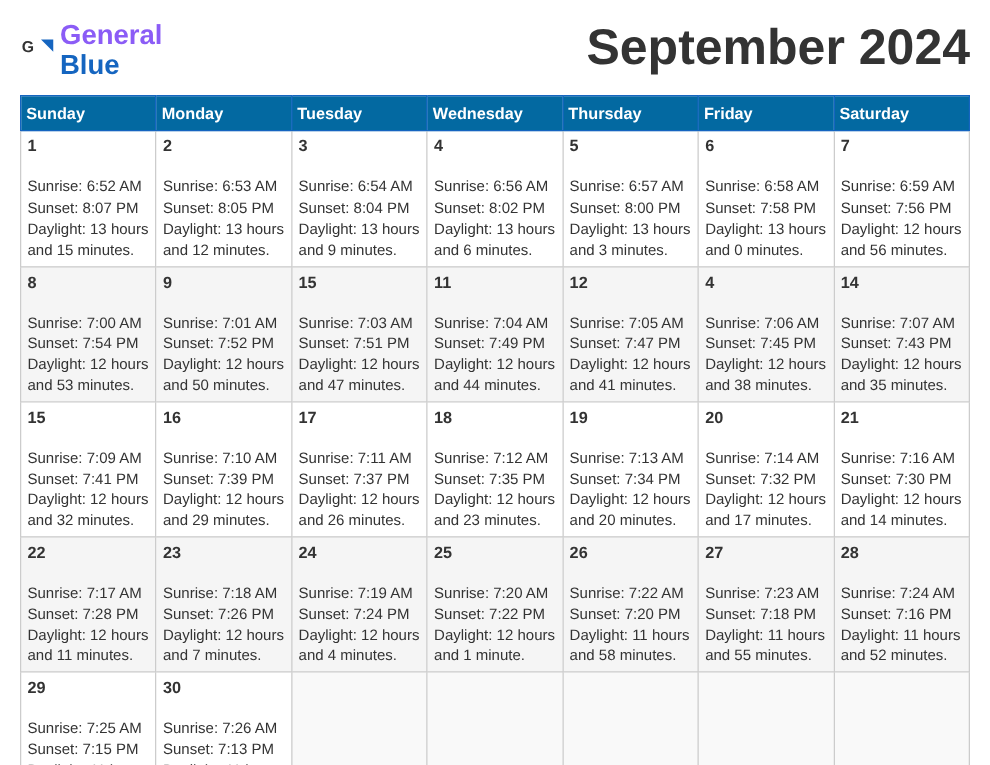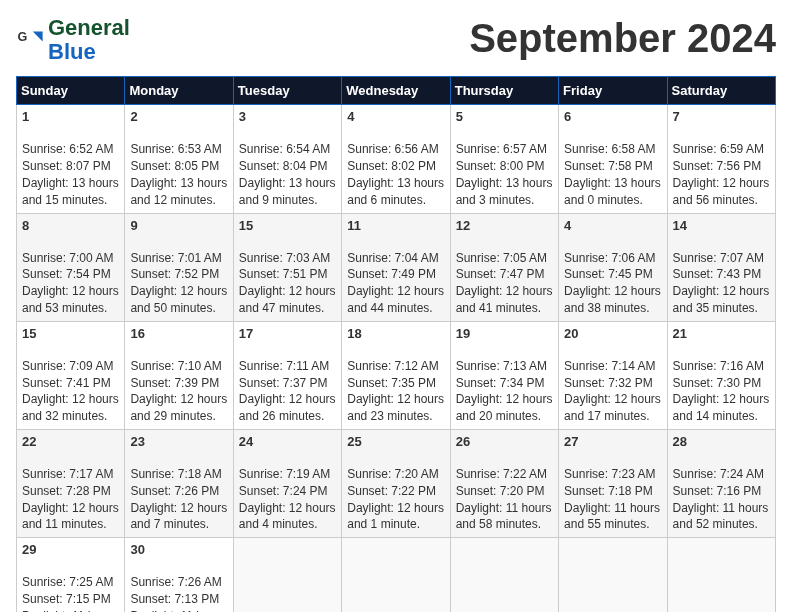--- a/index.html
+++ b/index.html
@@ -45,21 +45,21 @@
     .location-title {
       font-size: 16px;
       color: #555;
     }
     table {
       width: 100%;
       border-collapse: collapse;
       font-size: 11px;
     }
     thead th {
-      background-color: #0f172a;
+      background-color: #0369a1;
       color: #fff;
       padding: 6px 4px;
       text-align: left;
       font-size: 13px;
       font-weight: bold;
       border: 1px solid #1565C0;
     }
     tbody td {
       border: 1px solid #ccc;
       vertical-align: top;
@@ -93,21 +93,21 @@
 </head>
 <body>
 
 <div class="header-section">
   <div class="logo">
     <svg class="logo-icon" viewBox="0 0 40 40">
       <text x="2" y="22" font-size="18" font-weight="bold" fill="#333" font-family="Arial">G</text>
       <polygon points="24,8 38,8 38,22" fill="#1565C0"></polygon>
     </svg>
     <div class="logo-text">
-      <span style="color:#14532d">General</span><br>
+      <span style="color:#8b5cf6">General</span><br>
       <span style="color:#1565C0">Blue</span>
     </div>
   </div>
   <div class="title-section">
     <div class="month-title">September 2024</div>
   </div>
 </div>
 
 <table>
   <thead>

